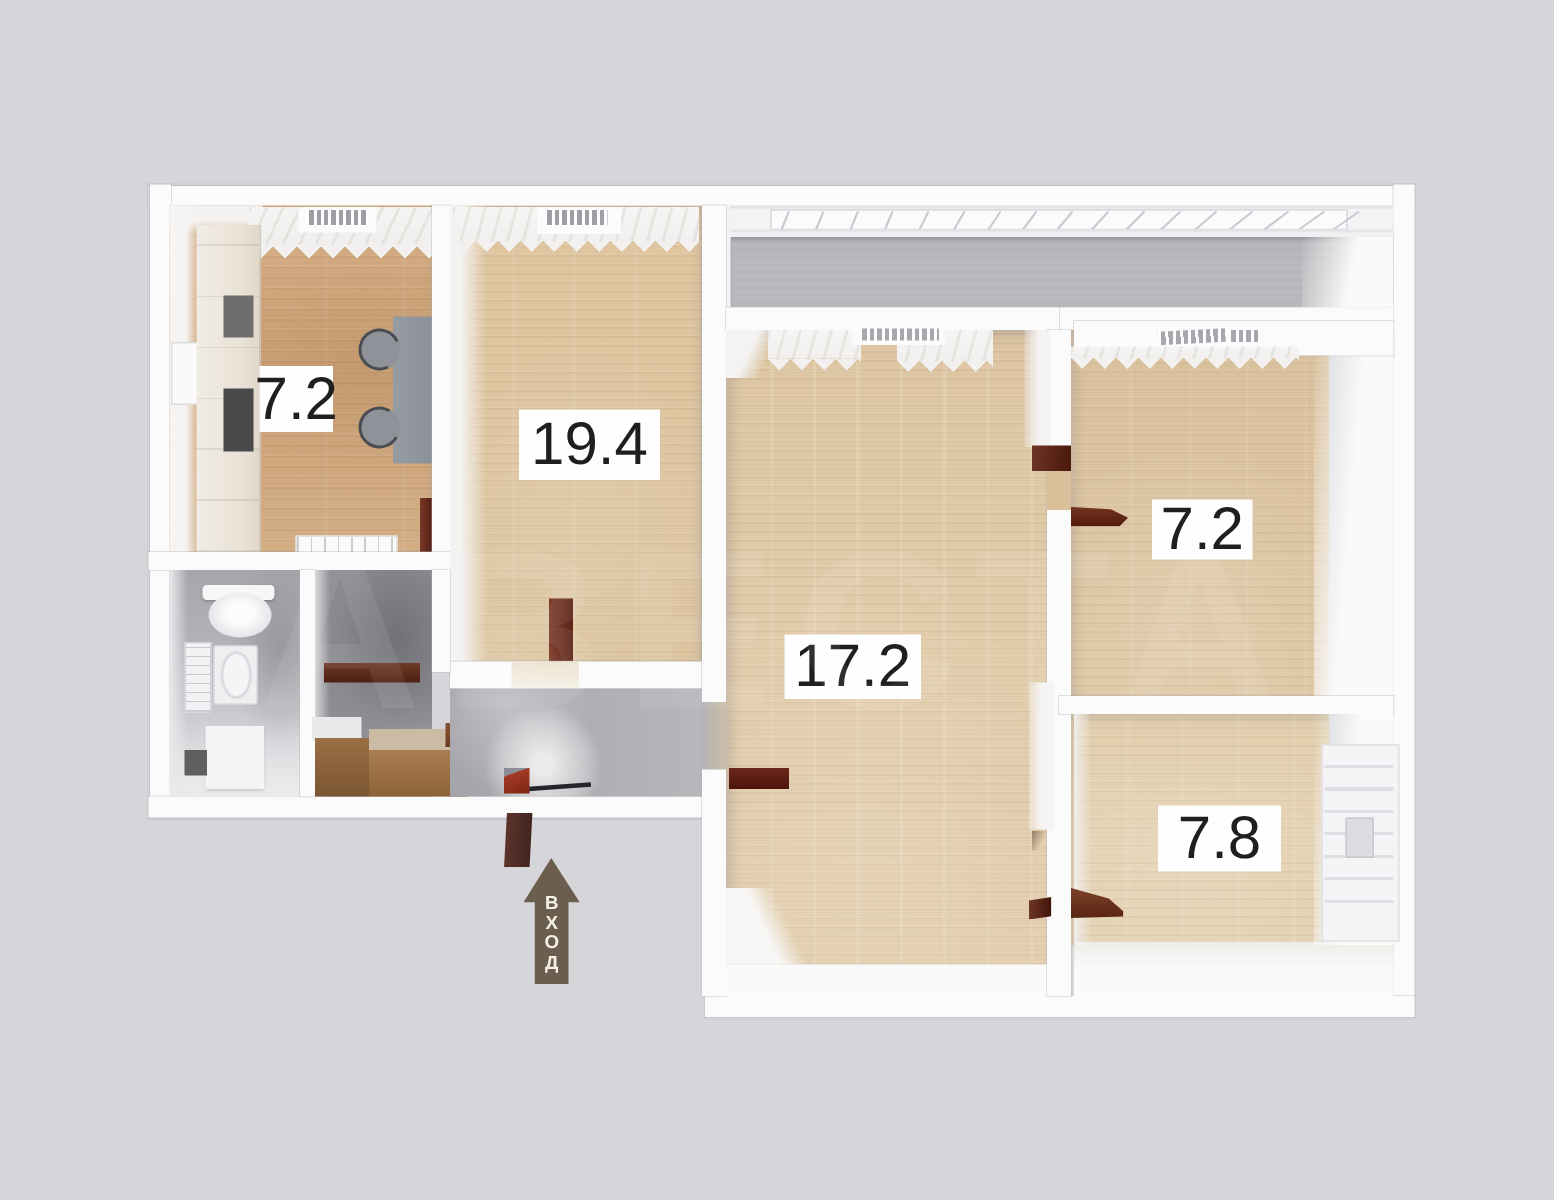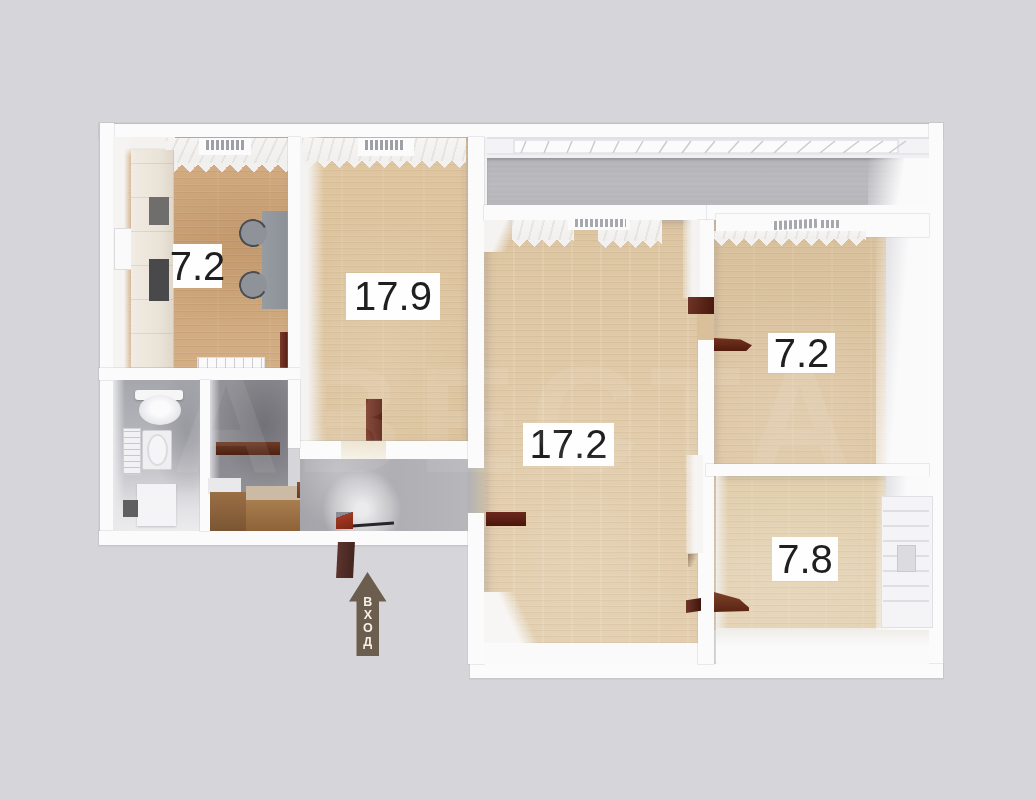--- a/index.html
+++ b/index.html
@@ -125,21 +125,21 @@
 <div class="abs" style="left:358px;top:138px;width:56px;height:18px;background:#fbfbfc;"></div>
 <div class="abs" style="left:363px;top:140px;width:42px;height:10px;background:
   repeating-linear-gradient(90deg, #fefefe 0 2px, #9fa0a6 2px 5px);"></div>
 
 <div class="abs" style="left:366px;top:399px;width:16px;height:42px;background:linear-gradient(90deg,#7c3d2c,#5c2418);"></div>
 
 <div class="wall" style="left:300px;top:441px;width:168px;height:18px;"></div>
 
 <div class="abs" style="left:341px;top:441px;width:45px;height:18px;background:linear-gradient(180deg,#ece2cf,#f4efe3);"></div>
 
-<div class="label" style="left:346px;top:273px;width:94px;height:47px;">17.9</div>
+<div class="label" style="left:346px;top:273px;width:94px;height:47px;">19.4</div>
 
 <div class="abs" style="left:113px;top:380px;width:87px;height:151px;background:
   linear-gradient(180deg,#a6a7ac 0%,#b1b2b7 30%,#c6c6cb 60%,#e2e2e5 85%,#ececee);"></div>
 
 <div class="abs" style="left:113px;top:380px;width:87px;height:151px;background:
   radial-gradient(ellipse 50px 90px at 85% 35%, rgba(120,120,128,0.45), rgba(0,0,0,0) 70%);"></div>
 
 <div class="abs" style="left:113px;top:380px;width:12px;height:151px;background:linear-gradient(90deg,#e9e9ec,rgba(233,233,236,0));"></div>
 
 <div class="abs" style="left:135px;top:390px;width:48px;height:10px;border-radius:3px;background:#f6f6f7;box-shadow:0 1px 2px rgba(60,60,70,0.35);"></div>
@@ -283,18 +283,18 @@
 
 <div class="abs" style="left:881px;top:496px;width:50px;height:130px;background:#f4f4f6;border:1px solid #e0e0e3;"></div>
 
 <div class="abs" style="left:883px;top:502px;width:46px;height:100px;background:
   repeating-linear-gradient(0deg, rgba(208,208,214,0.6) 0 2px, rgba(0,0,0,0) 2px 15px);"></div>
 
 <div class="abs" style="left:897px;top:545px;width:17px;height:25px;background:#dcdce0;border:1px solid #c8c8cd;"></div>
 
 <div class="abs" style="left:714px;top:592px;width:35px;height:20px;background:linear-gradient(180deg,#7c412a,#5a2512);clip-path:polygon(0 0,72% 35%,100% 78%,100% 95%,0 100%);"></div>
 
-<div class="label" style="left:772px;top:537px;width:66px;height:44px;">7.8</div>
+<div class="label" style="left:772px;top:537px;width:82px;height:44px;">7.8</div>
 
 <div class="abs" style="left:130px;top:335px;width:780px;height:175px;color:rgba(255,255,255,0.075);
  font-size:150px;font-weight:bold;letter-spacing:14px;text-align:center;line-height:170px;">АВЕСТА</div>
 
 </div>
 
 </body></html>

